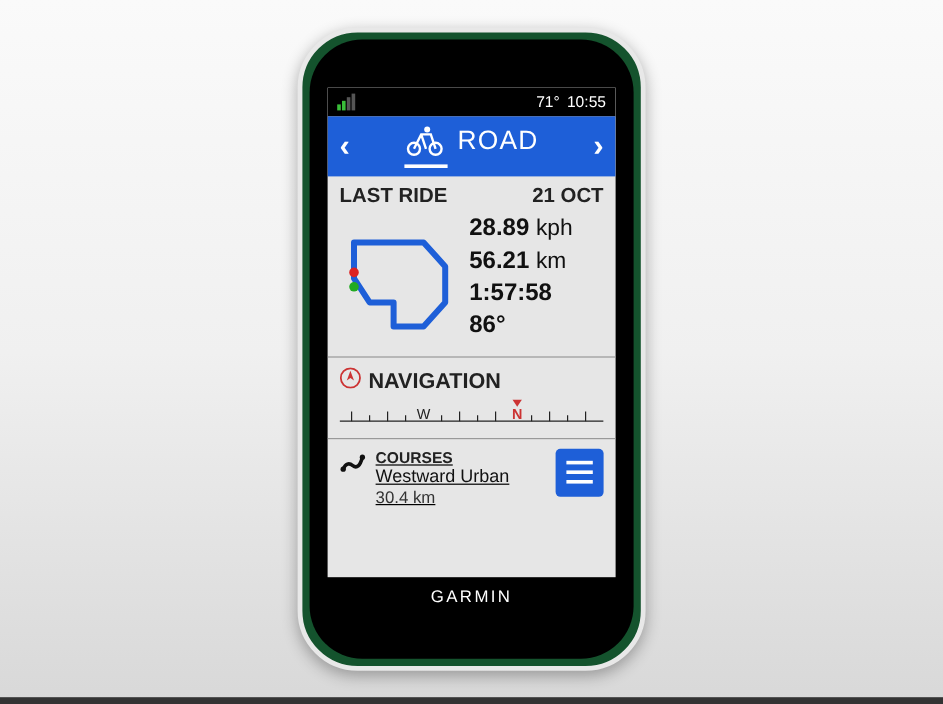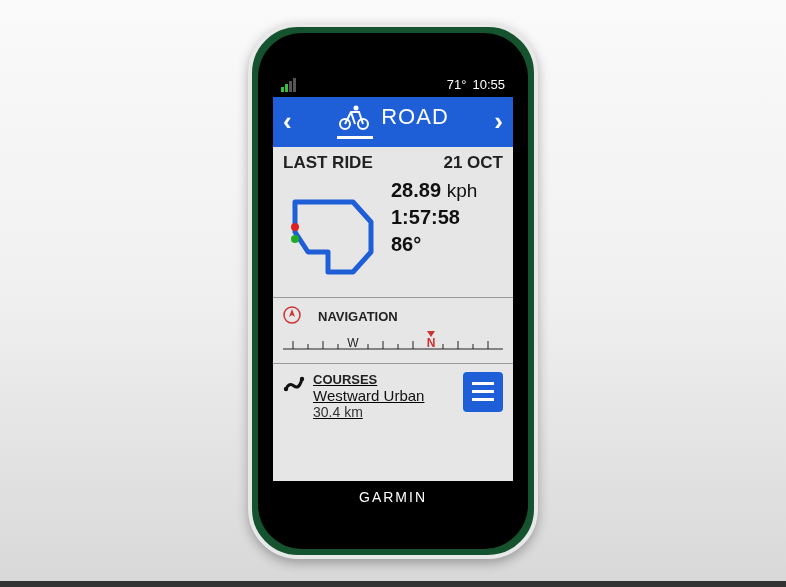--- a/index.html
+++ b/index.html
@@ -91,21 +91,21 @@
     height: 110px;
     position: relative;
   }
   .stats { flex: 1; }
   .stat-row { font-size: 20px; font-weight: bold; color: #111; line-height: 1.35; white-space: nowrap; }
   .stat-unit { font-size: 19px; font-weight: normal; }
   .nav-section {
     border-bottom: 1px solid #999;
     padding: 8px 10px 10px 10px;
   }
-  .nav-header { display: flex; align-items: center; gap: 17px; font-size: 13px; font-weight: bold; color: #222; }
+  .nav-header { display: flex; align-items: center; gap: 6px; font-size: 18px; font-weight: bold; color: #222; }
   .compass-ruler { margin-top: 4px; height: 22px; position: relative; }
   .courses-section {
     padding: 8px 10px;
     display: flex;
     align-items: flex-start;
     justify-content: space-between;
     text-decoration: underline;
   }
   .courses-left { display: flex; gap: 8px; }
   .courses-text { font-size: 13px; }
@@ -185,20 +185,23 @@
             <div class="route-map">
               <svg width="100" height="110" viewBox="0 0 100 110">
                 <path d="M12 55 L12 25 L70 25 L88 45 L88 75 L70 95 L45 95 L45 75 L25 75 L12 55 Z" fill="none" stroke="#1e5fd8" stroke-width="5" stroke-linejoin="round"></path>
                 <circle cx="12" cy="50" r="4" fill="#d22"></circle>
                 <circle cx="12" cy="62" r="4" fill="#2a2"></circle>
               </svg>
             </div>
             <div class="stats">
               <div class="stat-row">
                 <span>28.89</span> <span class="stat-unit">kph</span>
+              </div>
+              <div class="stat-row">
+                <span>56.21</span> <span class="stat-unit">km</span>
               </div>
               <div class="stat-row">1:57:58</div>
               <div class="stat-row">86°</div>
             </div>
           </div>
         </div>
 
         <div class="nav-section">
           <div class="nav-header">
             <span>

